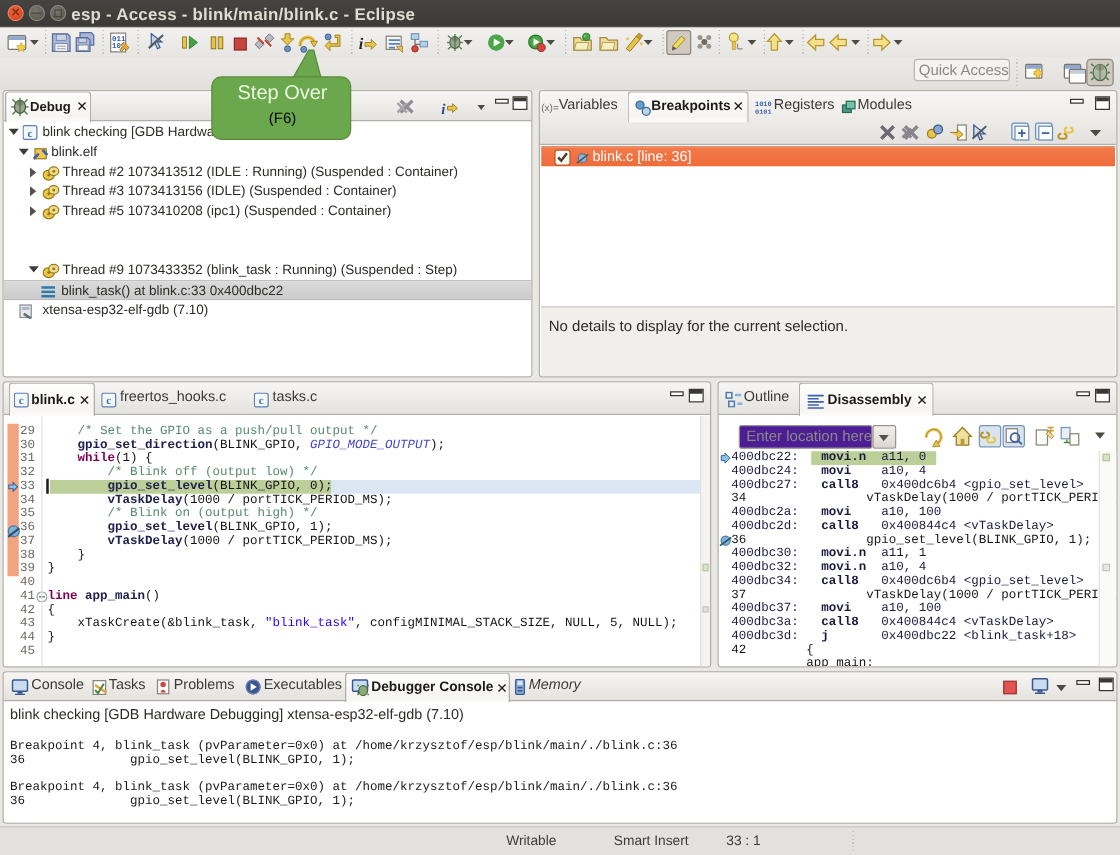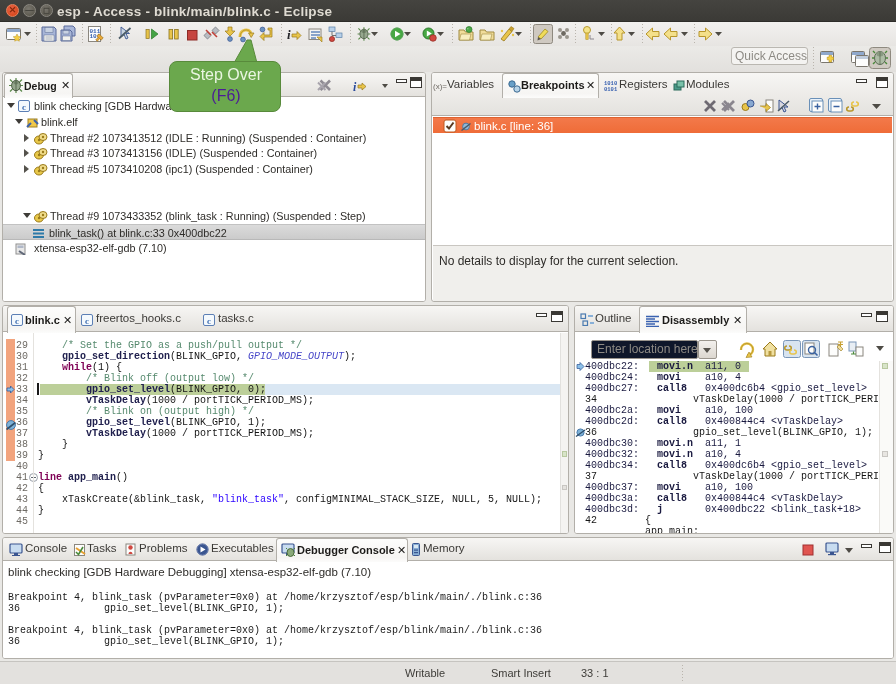--- a/index.html
+++ b/index.html
@@ -593,21 +593,21 @@
           <span class="txt" style="left:22px; top:7px; font-weight:bold; font-size:11px;">Disassembly</span>
           <span class="txt" style="left:93px; top:7px; font-size:11px;">✕</span>
         <svg class="abs" style="left:6px; top:8px;" width="14" height="12">
             <path d="M0 1.5 L13 1.5 M0 4 L9 4 M0 6.5 L13 6.5 M0 9 L9 9 M0 11.5 L13 11.5" stroke="#3A62B0" stroke-width="1.3"></path>
           </svg>
       </div>
       <div class="mini" style="left:286px; top:7px;"></div>
       <div class="maxi" style="left:301px; top:5px;"></div>
     </div>
     <div id="disasm-toolbar" style="position:absolute; left:0; top:27px; right:0; height:28px; background:#fff;">
-      <div class="abs" style="left:16px; top:7px; width:107px; height:19px; background:#0f172a; border:1px solid #9A958D; border-radius:2px; font-size:12px; color:#8D8A84; line-height:17px; padding-left:5px; white-space:nowrap; overflow:hidden;">Enter location here</div>
+      <div class="abs" style="left:16px; top:7px; width:107px; height:19px; background:#4c1d95; border:1px solid #9A958D; border-radius:2px; font-size:12px; color:#8D8A84; line-height:17px; padding-left:5px; white-space:nowrap; overflow:hidden;">Enter location here</div>
       <div class="abs" style="left:123px; top:7px; width:19px; height:19px; background:linear-gradient(#F2F0ED,#DCD7D0); border:1px solid #9A958D; border-radius:2px;"></div>
       <div class="varrow" style="left:128px; top:15px; border-top-color:#55524C;"></div>
       <svg class="abs" style="left:160px; top:7px;" width="160" height="19">
         <g transform="translate(4,1)">
           <path d="M2 9 A6 6 0 1 1 8 14.5" fill="none" stroke="#E8C44A" stroke-width="2.4"></path>
           <path d="M2 9 A6 6 0 1 1 8 14.5" fill="none" stroke="#9A7A1A" stroke-width="0.6"></path>
           <path d="M10 11 L7 16.5 L13 16 Z" fill="#E8C44A" stroke="#9A7A1A" stroke-width="0.6"></path>
         </g>
         <g transform="translate(27,1)">
           <path d="M8 1 L15 8 L13 8 L13 15 L3 15 L3 8 L1 8 Z" fill="#F0E0A0" stroke="#9A7A1A"></path>
@@ -706,21 +706,21 @@
           <span class="txt" style="left:20px; top:5px; font-weight:bold; font-size:11px;">Debugger Console</span>
           <span class="txt" style="left:120px; top:5px; font-size:11px;">✕</span>
         <svg class="abs" style="left:4px; top:4px;" width="15" height="14">
             <rect x="1" y="1" width="12" height="9" rx="1" fill="#C8DCF0" stroke="#3A5590" stroke-width="1.2"></rect>
             <rect x="5" y="10" width="4" height="2" fill="#3A5590"></rect>
             <ellipse cx="9.5" cy="9.5" rx="3.5" ry="4" fill="#8AAA7A" stroke="#4A6A3A"></ellipse>
             <path d="M6 6 L5 5 M13 6 L14 5 M6 12 L5 13 M13 12 L14 13" stroke="#4A8A3A" stroke-width="1"></path>
           </svg>
       </div>
       <div class="tab" style="left:404px; width:64px;">
-          <span class="txt" style="left:16px; top:4px;">Memory</span>
+          <span class="txt" style="left:16px; top:4px;font-style:italic;">Memory</span>
         <svg class="abs" style="left:4px; top:5px;" width="10" height="13">
             <rect x="1.5" y="0.5" width="7" height="12" rx="1" fill="#88AED4" stroke="#3A5590"></rect>
             <rect x="3" y="2" width="4" height="3" fill="#D8E6F2"></rect>
             <rect x="3" y="6.5" width="4" height="1.2" fill="#3A5590"></rect>
             <rect x="3" y="9" width="4" height="1.2" fill="#3A5590"></rect>
           </svg>
       </div>
       <svg class="abs" style="left:798px; top:4px;" width="96" height="16">
         <rect x="2" y="3" width="10" height="10" fill="#E05550" stroke="#A03030"></rect>
         <g transform="translate(24,0)">
@@ -745,19 +745,19 @@
 
   <div id="statusbar">
     <div style="position:absolute; left:405px; top:5px;">Writable</div>
     <div style="position:absolute; left:491px; top:5px;">Smart Insert</div>
     <div style="position:absolute; left:581px; top:5px;">33 : 1</div>
     <div class="sep" style="left:682px; top:3px; height:17px;"></div>
   </div>
 
   <div id="tooltip" style="position:absolute; left:169px; top:61px; width:112px; height:51px; background:#6BA84D; border:1px solid #588A3B; border-radius:8px; z-index:50;">
     <div style="position:absolute; left:0; width:112px; top:4px; text-align:center; font-size:16px; color:#EAF6E2;">Step Over</div>
-    <div style="position:absolute; left:0; width:112px; top:25px; text-align:center; font-size:16px; color:#4c1d95;">(F6)</div>
+    <div style="position:absolute; left:0; width:112px; top:25px; text-align:center; font-size:12px; color:#000000;">(F6)</div>
   </div>
   <svg class="abs" style="left:230px; top:39px; z-index:49;" width="40" height="24">
     <polygon points="4,24 27,24 21,1 17,1" fill="#6BA84D" stroke="#588A3B" stroke-width="1"></polygon>
   </svg>
 
 </div>
 
 </body></html>

